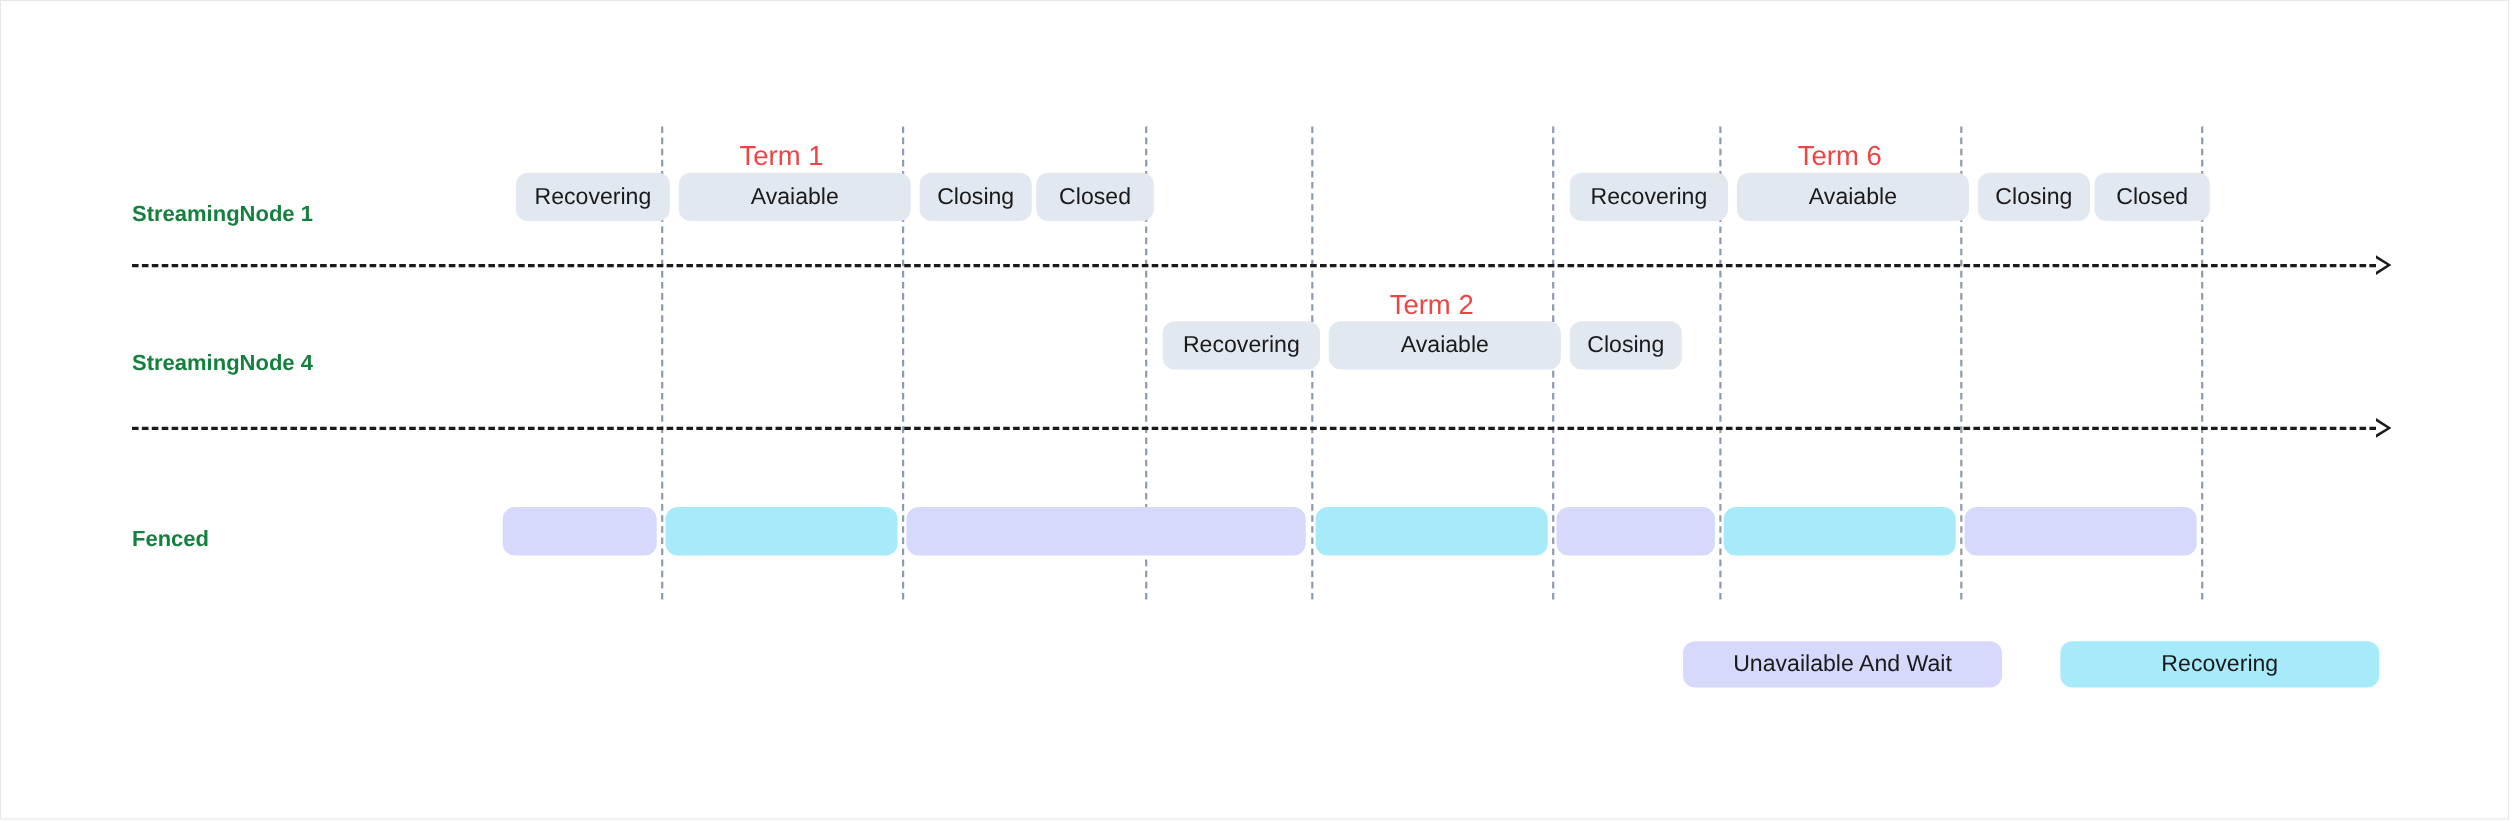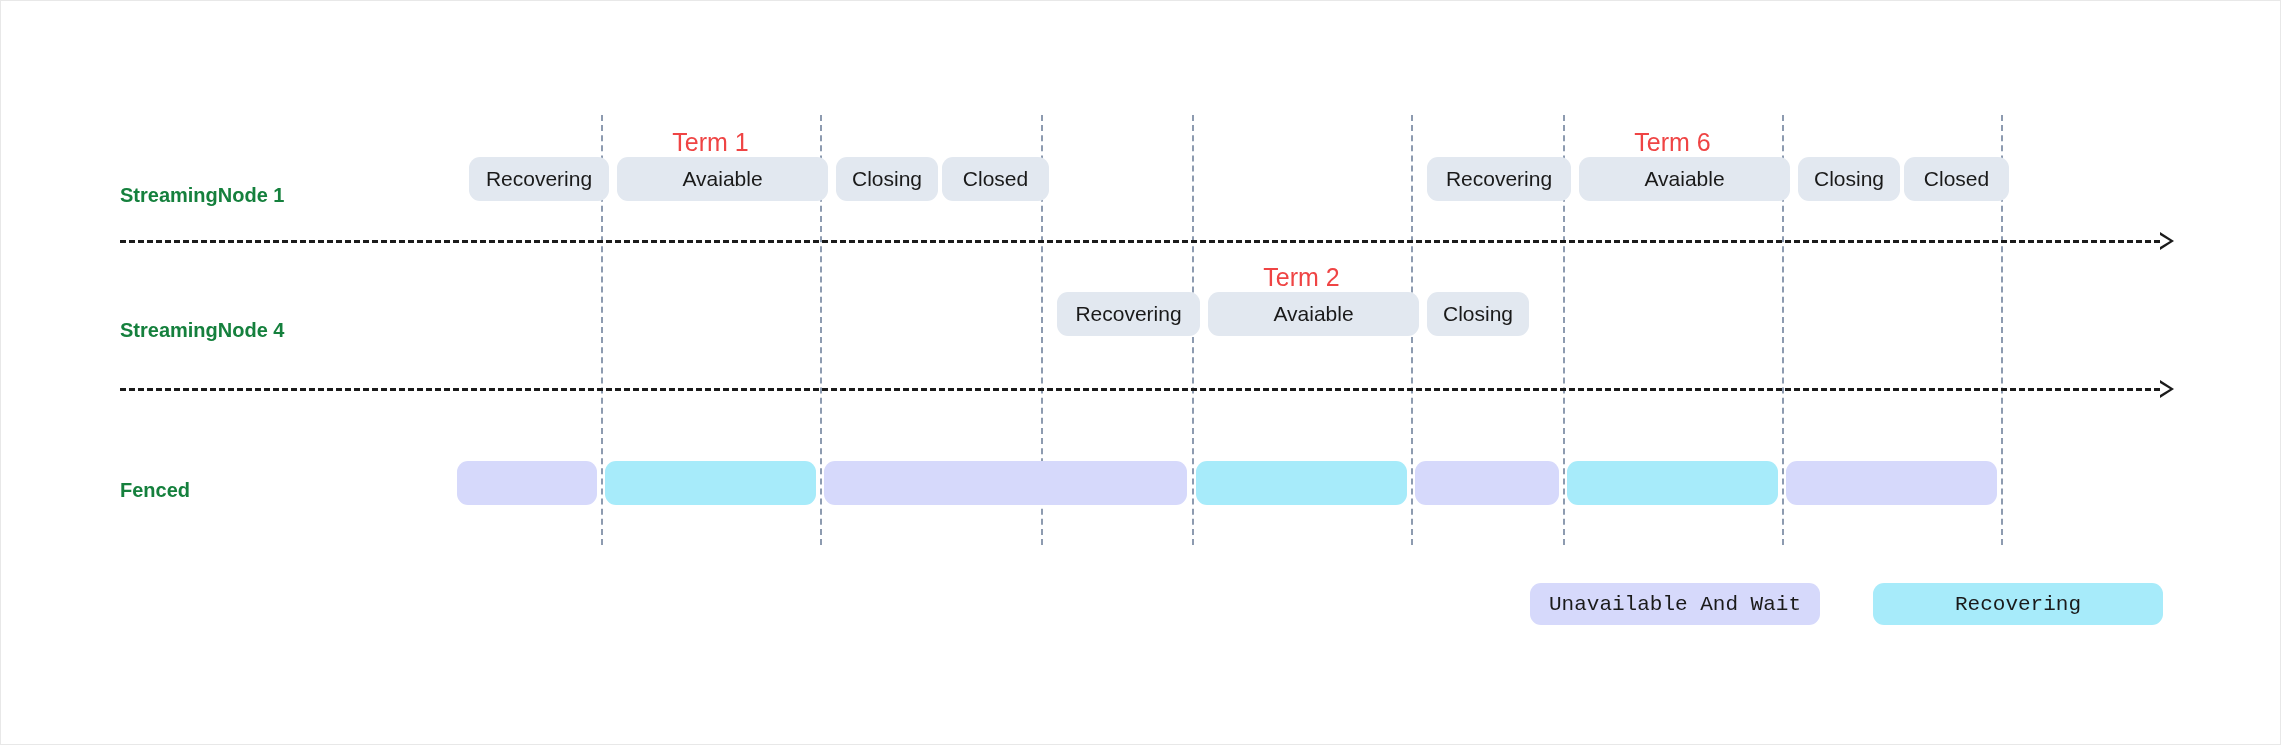--- a/index.html
+++ b/index.html
@@ -112,21 +112,20 @@
     position: absolute;
     height: 42px;
     border-radius: 11px;
     display: flex;
     align-items: center;
     justify-content: center;
     font-size: 21px;
     color: #1a1a1a;
     white-space: nowrap;
     box-sizing: border-box;
-    font-family: Liberation Mono, monospace;
   }
 </style>
 </head>
 <body>
 
 <div id="canvas">
   <div class="border-frame"></div>
 
   <div id="gridlines-layer">
       <div class="gridline" style="left: 601px; border-left-color: rgb(141, 155, 176);"></div>

